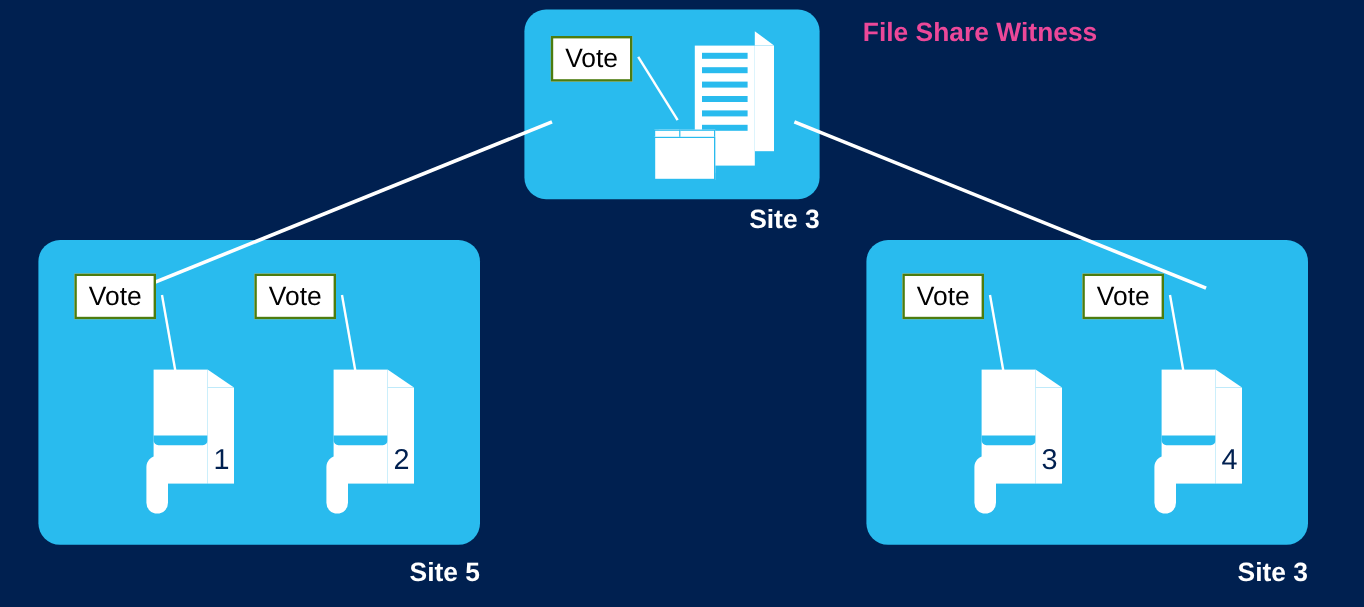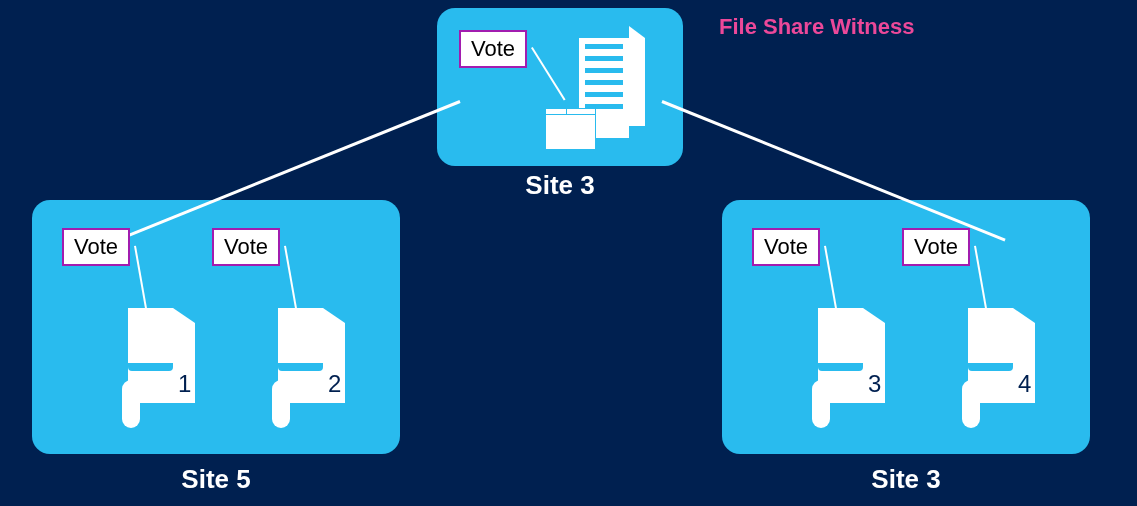--- a/index.html
+++ b/index.html
@@ -2,27 +2,27 @@
 <html><head>
 <meta charset="utf-8">
 <style>
   html,body{margin:0;padding:0;width:1137px;height:506px;background:#002050;overflow:hidden;font-family:"Segoe UI",Arial,sans-serif;}
   *{box-sizing:border-box;}
 
   
   .panel{position:absolute;background:#29bbee;border-radius:18px;}
 
   
-  .site-label{position:absolute;color:#fff;font-size:26px;font-weight:600;text-align:center;}
+  .site-label{position:absolute;color:#fff;font-size:22px;font-weight:600;text-align:right;}
 
   
   .witness-title{position:absolute;color:#ec4899;font-size:22px;font-weight:600;}
 
   
-  .vote-tag{position:absolute;background:#fff;border:2px solid #a21caf;color:#000;font-size:22px;padding:4px 10px;z-index:5;}
+  .vote-tag{position:absolute;background:#fff;border:2px solid #4d7c0f;color:#000;font-size:22px;padding:4px 10px;z-index:5;}
 
   
   .lead{position:absolute;width:2px;background:#fff;transform-origin:top left;z-index:4;}
 
   
   .server{position:absolute;width:70px;height:120px;z-index:3;}
   .srv-body{position:absolute;left:0;top:0;width:45px;height:95px;background:#fff;}
   .srv-body:after{content:"";position:absolute;left:0;right:0;top:55px;height:8px;background:#29bbee;border-radius:0 0 4px 4px;}
   .srv-side{position:absolute;left:45px;top:0;width:0;height:0;border-top:15px solid transparent;border-left:22px solid #fff;border-bottom:0 solid transparent;}
   .srv-side2{position:absolute;left:45px;top:15px;width:22px;height:80px;background:#fff;}

